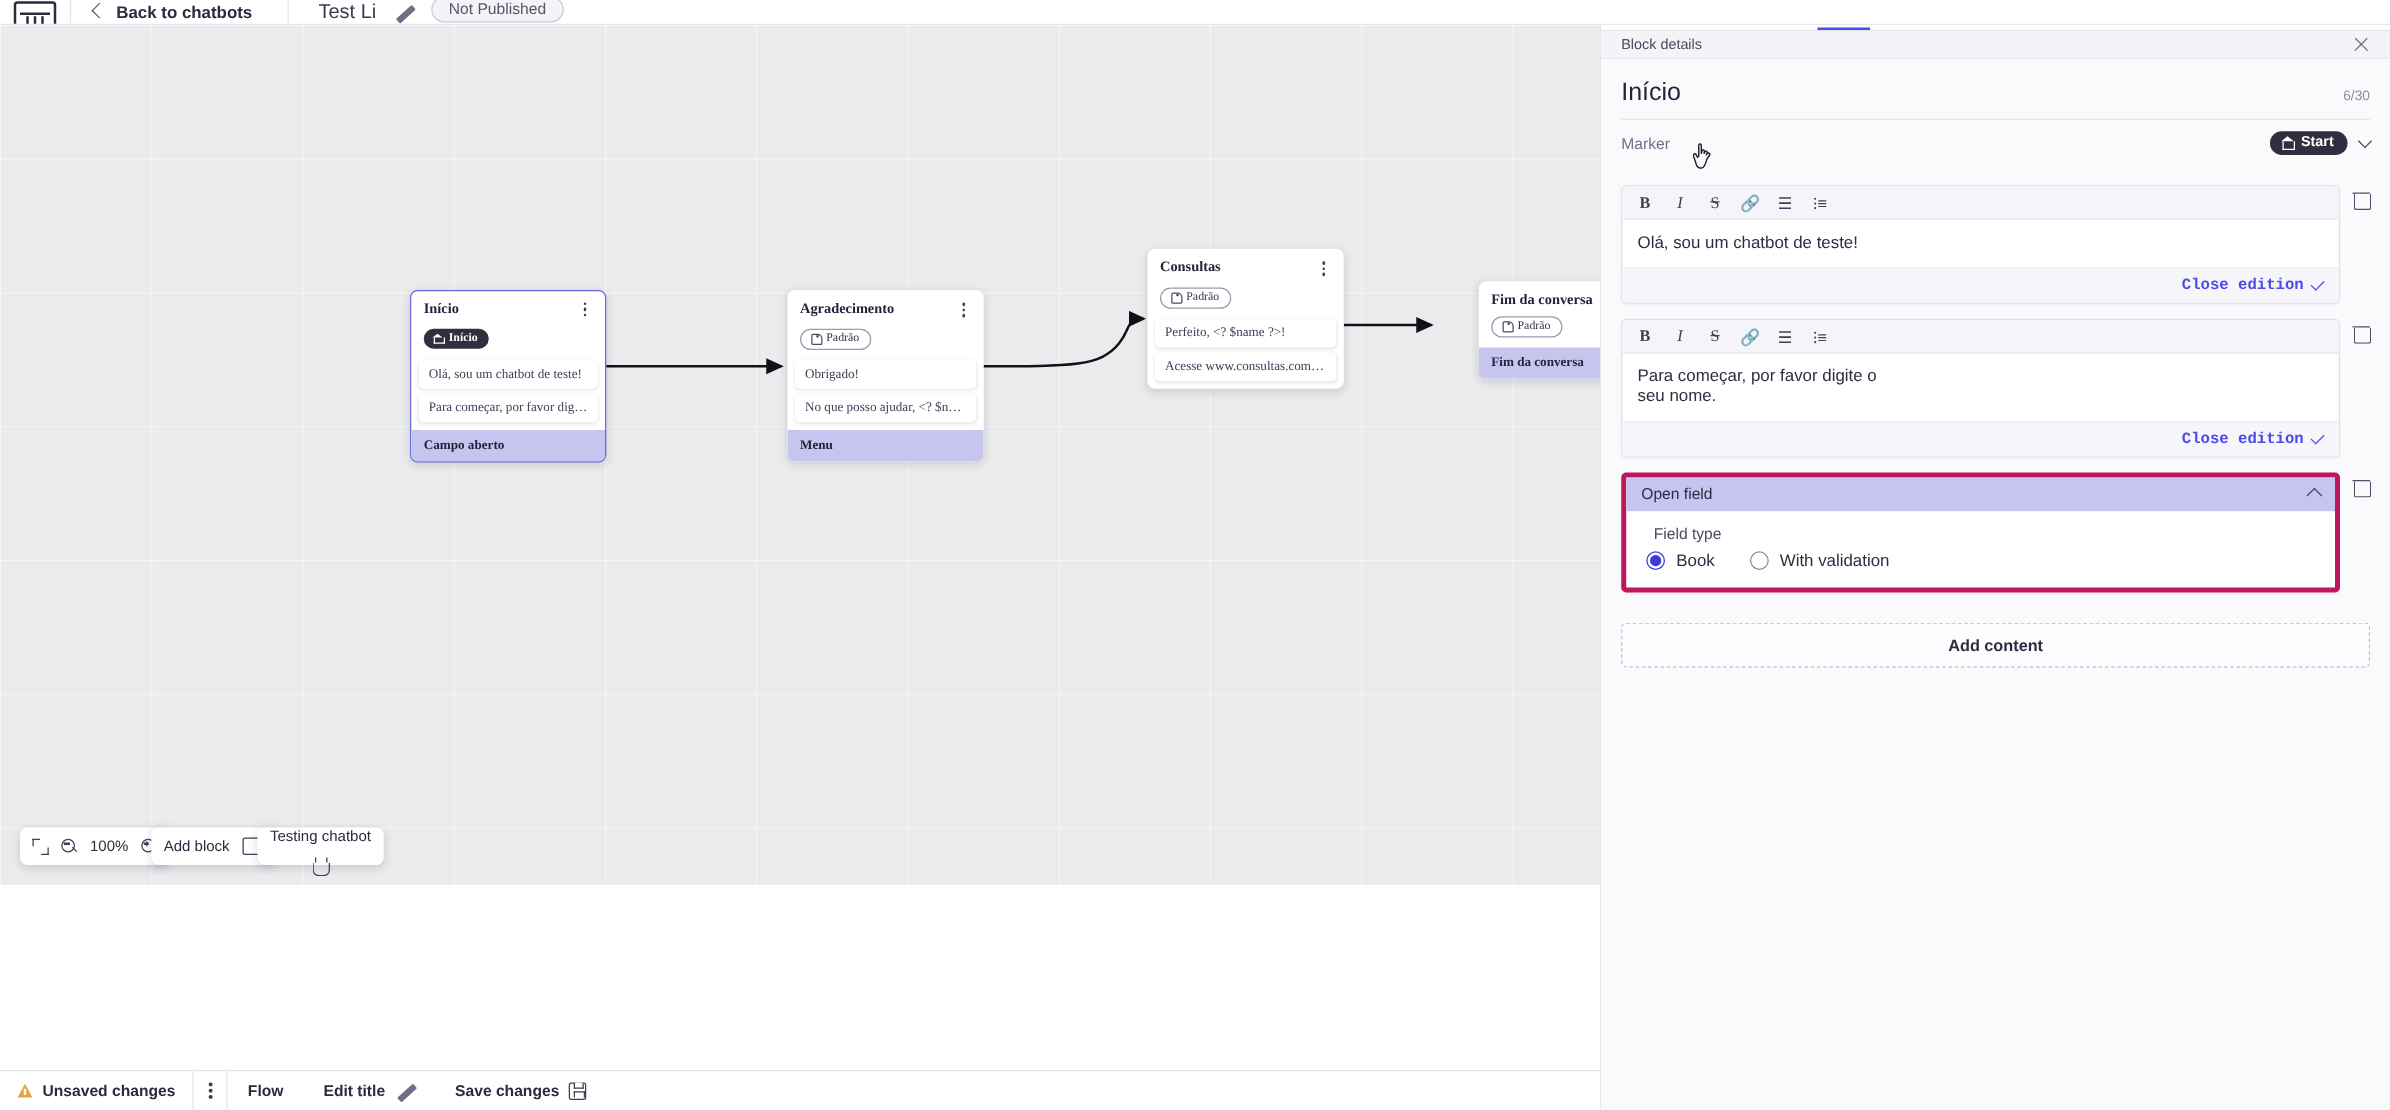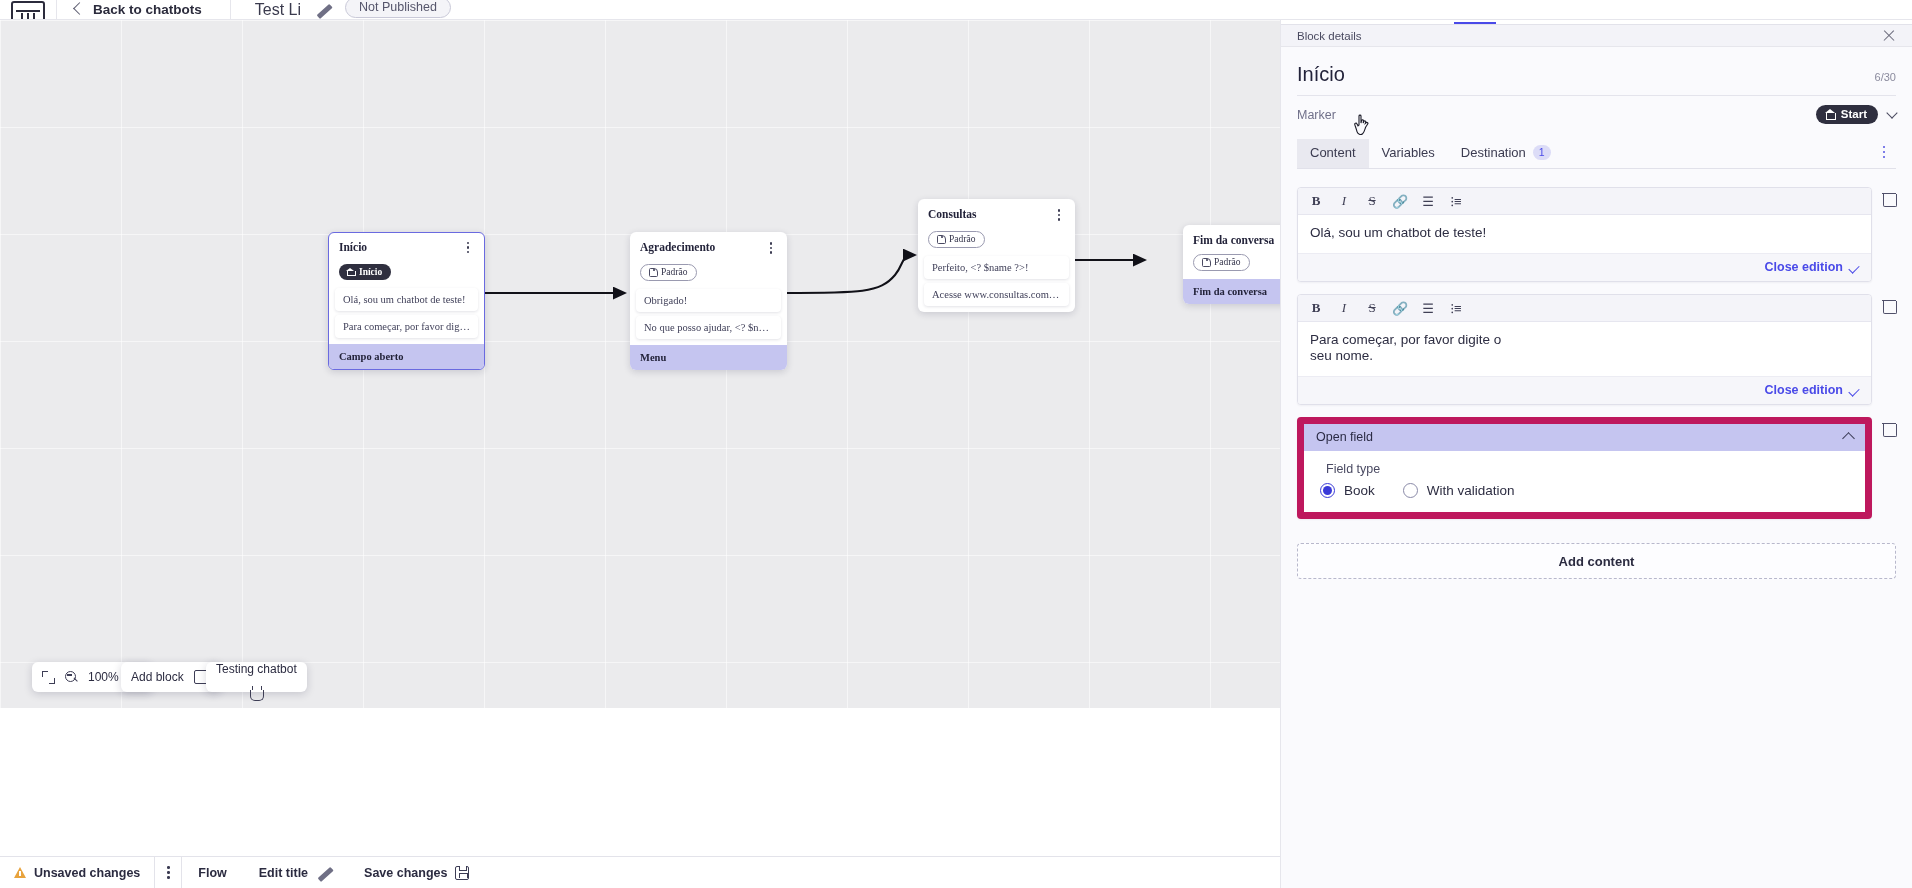--- a/index.html
+++ b/index.html
@@ -163,21 +163,21 @@
   }
   .ed-btn.b { font-weight: 700; font-family: "Liberation Serif", serif; }
   .ed-btn.i { font-style: italic; font-family: "Liberation Serif", serif; }
   .ed-btn.s { text-decoration: line-through; font-family: "Liberation Serif", serif; }
   .ed-text {
     padding: 10px 12px 12px; font-size: 13.5px; color: #2d2d42; line-height: 16px;
     min-height: 20px;
   }
   .ed-footer {
     background: #f6f6fa; border-top: 1px solid #ececf3; padding: 6px 12px 7px;
-    display: flex; justify-content: flex-end; align-items: flex-end; gap: 6px;
+    display: flex; justify-content: flex-end; align-items: center; gap: 6px; font-family: Liberation Mono, monospace;
   }
   .close-edition { font-size: 12.5px; color: #4a4ae8; cursor: pointer; font-weight: 700; }
   .check-ic {
     width: 10px; height: 6px; border-left: 1.7px solid #4a4ae8; border-bottom: 1.7px solid #4a4ae8;
     transform: rotate(-45deg); margin-bottom: 3px;
   }
   .trash-ic {
     width: 14px; height: 16px; margin-top: 4px; position: relative; cursor: pointer; flex: 0 0 auto;
   }
   .trash-ic:before {
@@ -185,21 +185,21 @@
     border: 1.3px solid #50506a; border-top: none; border-radius: 0 0 2px 2px;
   }
   .trash-ic:after {
     content: ""; position: absolute; left: 0; top: 2px; width: 14px; height: 1.3px;
     background: #50506a; box-shadow: 0 -2px 0 -0.2px transparent;
   }
 
   
   .of-card {
     flex: 1 1 auto; background: #fff; border-radius: 4px; overflow: hidden;
-    border: 7px solid #be185d; box-shadow: 0 1px 2px rgba(40,40,70,.05);
+    border: 4px solid #be185d; box-shadow: 0 1px 2px rgba(40,40,70,.05);
   }
   .of-head {
     background: #c5c5f0; padding: 6px 12px 7px; display: flex; align-items: center;
     justify-content: space-between; cursor: pointer;
   }
   .of-title { font-size: 12.5px; color: #2b2b45; }
   .chev-up {
     width: 9px; height: 9px; border-left: 1.6px solid #3a3a55; border-top: 1.6px solid #3a3a55;
     transform: rotate(45deg); margin-top: 3px;
   }
@@ -286,21 +286,21 @@
     border-radius: 0; margin: 0; padding: 7px 10px;
   }
   .node-rows { padding-bottom: 0px; }
 
   
   .toolbar-float {
     position: absolute; bottom: 16px; display: flex; align-items: center;
     background: #fff; border-radius: 6px; box-shadow: 0 2px 8px rgba(30,30,60,.18);
     height: 30px; padding: 0 10px; gap: 10px;
   }
-  .tf-zoom { left: 32px; }
+  .tf-zoom { left: 16px; }
   .tf-add { left: 121px; }
   .tf-test { left: 206px; flex-direction: column; }
   .tf-item { display: flex; align-items: center; gap: 7px; cursor: pointer; }
   .tf-label { font-size: 12px; color: #2b2b40; }
   .expand-ic { width: 13px; height: 13px; position: relative; }
   .expand-ic:before, .expand-ic:after {
     content: ""; position: absolute; width: 5px; height: 5px; border: 1.4px solid #3d3d55;
   }
   .expand-ic:before { left: 0; top: 0; border-right: none; border-bottom: none; }
   .expand-ic:after { right: 0; bottom: 0; border-left: none; border-top: none; }
@@ -572,37 +572,20 @@
       <span class="marker-label">Marker</span>
       <span class="marker-right">
         <span class="chip-start">
           <span class="home-ic"></span>
           <span>Start</span>
         </span>
         <span class="chev-dn"></span>
       </span>
     </div>
 
-    <div class="subtabs">
-      <div class="stab active">
-        <span>Content</span>
-      </div>
-      <div class="stab">
-        <span>Variables</span>
-      </div>
-      <div class="stab">
-        <span>Destination</span>
-        <span class="dest-badge">1</span>
-      </div>
-      <span class="kebab-v">
-          <i></i>
-          <i></i>
-          <i></i>
-        </span>
-    </div>
 
     <div class="content-area">
 
       <div class="editor-row">
         <div class="editor-card">
           <div class="ed-toolbar">
             <span class="ed-btn b">B</span>
             <span class="ed-btn i">I</span>
             <span class="ed-btn s">S</span>
             <span class="ed-btn">🔗</span>

